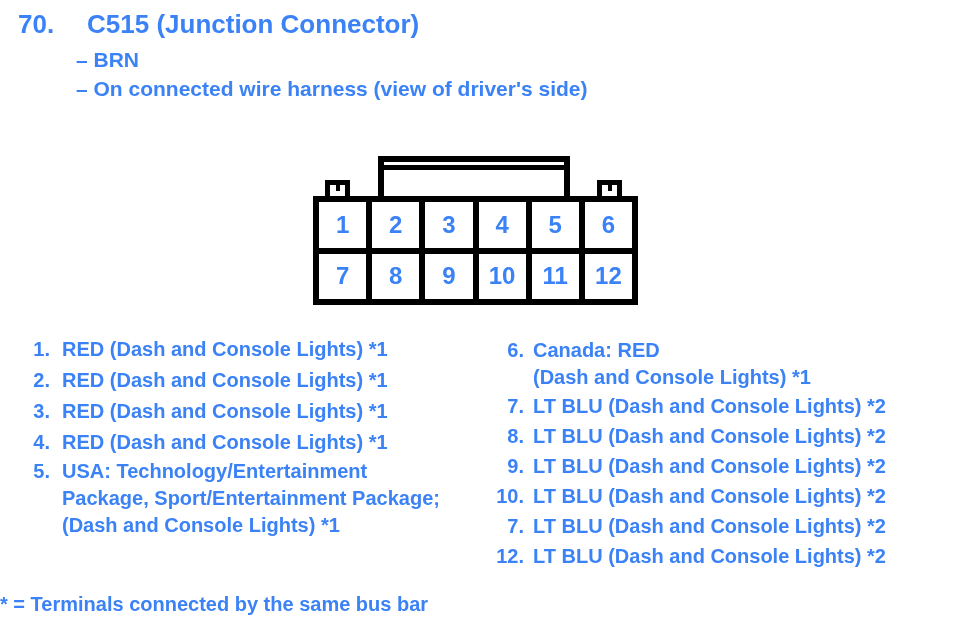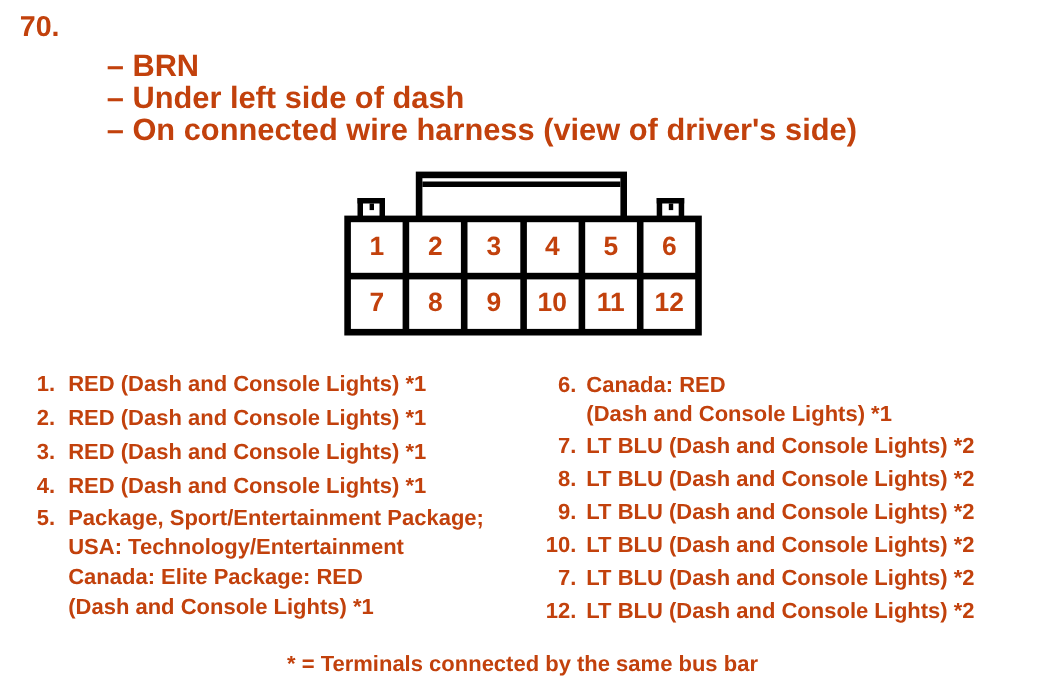--- a/index.html
+++ b/index.html
@@ -2,44 +2,44 @@
 <html><head>
 <meta charset="utf-8">
 <style>
   * { margin: 0; padding: 0; box-sizing: border-box; }
   html, body { background: #ffffff; }
   .page {
     position: relative;
     width: 960px;
     height: 634px;
     background: #ffffff;
-    color: #c2410c;
+    color: #3b82f6;
     font-family: "Liberation Sans", sans-serif;
     font-weight: bold;
     overflow: hidden;
   }
 
   
   .hdr-num {
     position: absolute;
     left: 18px;
     top: 9px;
     font-size: 26px;
   }
   .hdr-title {
     position: absolute;
     left: 87px;
     top: 9px;
     font-size: 26px;
   }
   .details {
     position: absolute;
-    left: 97px;
+    left: 76px;
     top: 45px;
-    font-size: 28px;
+    font-size: 21px;
     line-height: 29px;
     white-space: nowrap;
   }
 
   
   .diagram { position: absolute; left: 0; top: 0; }
   .tab {
     position: absolute;
     left: 378px;
     top: 156px;
@@ -109,34 +109,33 @@
   .pin-col-left  .num { width: 30px; margin-right: 12px; }
   .pin-col-right .num { width: 48px; margin-right: 9px; }
   .ln { display: block; }
 
   
   .footnote {
     position: absolute;
     left: 0;
     top: 593px;
     width: 950px;
-    text-align: center;
     font-size: 20px;
   }
 </style>
 </head>
 <body>
 
 <div class="page">
 
   <span class="hdr-num">70.</span>
+  <span class="hdr-title">C515 (Junction Connector)</span>
 
   <div class="details">
     <div>– BRN</div>
-    <div>– Under left side of dash</div>
     <div>– On connected wire harness (view of driver's side)</div>
   </div>
 
   <div class="diagram">
     <div class="tab">
       <div class="tab-line"></div>
     </div>
     <div class="bump bump-left">
       <span class="notch"></span>
     </div>
@@ -172,23 +171,22 @@
       <span class="num">3.</span>
       <span class="txt">RED (Dash and Console Lights) *1</span>
     </div>
     <div class="pin-row">
       <span class="num">4.</span>
       <span class="txt">RED (Dash and Console Lights) *1</span>
     </div>
     <div class="pin-row multi">
       <span class="num">5.</span>
       <span class="txt">
+        <span class="ln">USA: Technology/Entertainment</span>
         <span class="ln">Package, Sport/Entertainment Package;</span>
-        <span class="ln">USA: Technology/Entertainment</span>
-        <span class="ln">Canada: Elite Package: RED</span>
         <span class="ln">(Dash and Console Lights) *1</span>
       </span>
     </div>
   </div>
 
   <div class="pin-col pin-col-right">
     <div class="pin-row multi">
       <span class="num">6.</span>
       <span class="txt">
         <span class="ln">Canada: RED</span>

